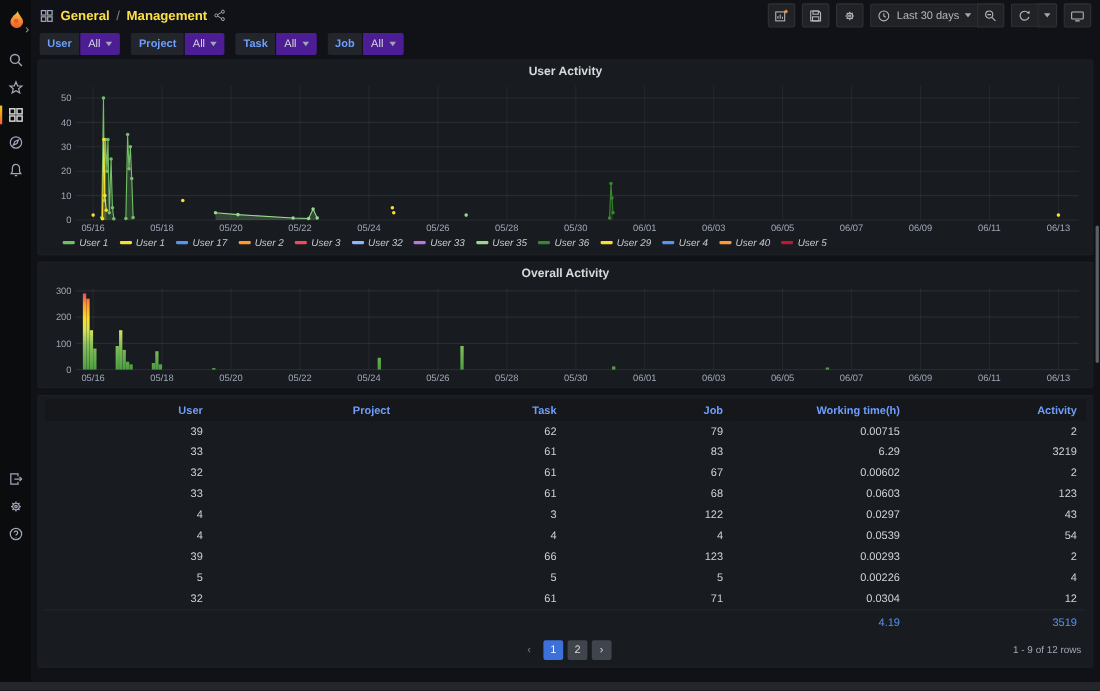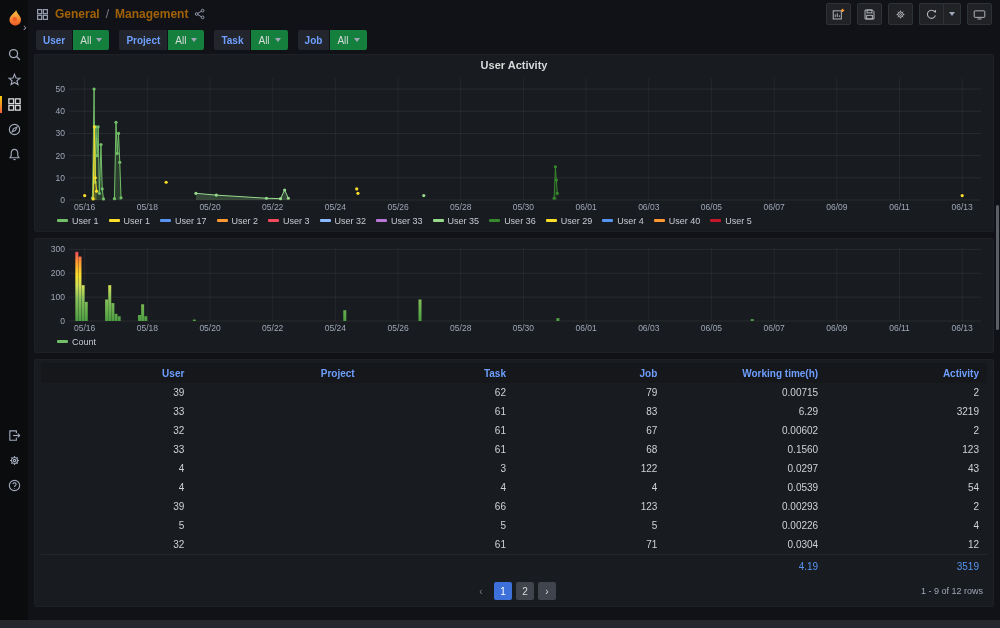--- a/index.html
+++ b/index.html
@@ -30,21 +30,21 @@
   .sidebar-bottom { margin-bottom:130px; display:flex; flex-direction:column; align-items:center; }
   .expand-chevron {
     position:absolute; left:23px; top:22px; z-index:3; color:#9fa7b8;
     font-size:11px; cursor:pointer; line-height:10px;
   }
   
   .main { position:absolute; left:28px; top:0; right:0; padding:0 6px; }
   .topnav { height:28px; display:flex; align-items:center; padding:0 2px; }
   .crumb { display:flex; align-items:center; gap:6px; }
   .crumb .glyph { color:#9fa7b8; display:flex; }
-  .crumb-txt { font-size:12px; font-weight:600; color:#a16207; cursor:pointer; }
+  .crumb-txt { font-size:12px; font-weight:600; color:#fde047; cursor:pointer; }
   .crumb-sep { color:#7b8087; font-size:12px; }
   .nav-spacer { flex:1; }
   .nav-right { display:flex; align-items:center; gap:6px; }
   .btn {
     height:22px; background:#202226; border:1px solid #2c3235; border-radius:2px;
     display:flex; align-items:center; justify-content:center; padding:0 5px;
     color:#b4b7bd; font-size:10px; gap:5px; cursor:pointer;
   }
   .btn svg { width:13px; height:13px; }
   .btn-group { display:flex; }
@@ -55,37 +55,37 @@
     border-top:4px solid #9fa7b8; display:inline-block;
   }
   
   .filters { height:24px; display:flex; align-items:center; gap:10px; padding:0 2px; margin-bottom:2px; }
   .var-group { display:flex; gap:1px; cursor:pointer; }
   .var-label {
     background:#22252b; color:#6e9fff; font-size:10px; font-weight:600;
     padding:0 7px; height:20px; display:flex; align-items:center; border-radius:2px 0 0 2px;
   }
   .var-value {
-    background:#15803d; color:#d8d9da; font-size:10px;
+    background:#4c1d95; color:#d8d9da; font-size:10px;
     padding:0 7px; height:20px; display:flex; align-items:center; gap:5px; border-radius:0 2px 2px 0;
   }
   
   .panel {
     background:#181b1f; border:1px solid #1d2025; border-radius:2px;
     margin-bottom:6px; padding:3px 6px; position:relative;
   }
   .panel-title {
     text-align:center; font-size:11px; font-weight:700; color:#d8d9da;
     height:15px; line-height:15px; cursor:pointer;
   }
   svg.chart { display:block; }
   svg.chart text.tick { fill:#9fa7b8; font-size:8.5px; font-family:"Liberation Sans",sans-serif; }
   .legend {
     display:flex; align-items:center; gap:10px; height:15px;
-    padding-left:16px; font-size:9px; color:#c7cbd1; overflow:hidden;
+    padding-left:16px; font-size:9px; color:#c7cbd1; overflow:hidden;font-style:italic;
   }
   .leg-item { display:flex; align-items:center; cursor:pointer; white-space:nowrap; }
   .leg-mark { display:inline-block; width:11px; height:3px; border-radius:1px; margin-right:4px; }
   
   table.wt { width:100%; border-collapse:collapse; table-layout:fixed; font-size:10px; }
   table.wt th {
     color:#6e9fff; font-weight:700; text-align:right; padding:0 8px 0 0;
     height:20px; background:#15171a; cursor:pointer; white-space:nowrap; overflow:hidden;
   }
   table.wt td {
@@ -240,20 +240,37 @@
             <circle cx="8" cy="8" r="1.2"></circle>
           <line x1="11.2" y1="8" x2="12.8" y2="8"></line>
             <line x1="10.26" y1="10.26" x2="11.39" y2="11.39"></line>
           <line x1="8" y1="11.2" x2="8" y2="12.8"></line>
             <line x1="5.74" y1="10.26" x2="4.61" y2="11.39"></line>
           <line x1="4.8" y1="8" x2="3.2" y2="8"></line>
             <line x1="5.74" y1="5.74" x2="4.61" y2="4.61"></line>
           <line x1="8" y1="4.8" x2="8" y2="3.2"></line>
             <line x1="10.26" y1="5.74" x2="11.39" y2="4.61"></line>
         </svg>
+      </div>
+      <div class="btn-group">
+        <div class="btn">
+          <svg viewBox="0 0 16 16" fill="none" stroke="currentColor" stroke-width="1.2">
+            <circle cx="8" cy="8" r="5.5"></circle>
+              <path d="M8 5 v3 l2 1.5"></path>
+          </svg>
+          <span>Last 30 days</span>
+          <span class="caret"></span>
+        </div>
+        <div class="btn">
+          <svg viewBox="0 0 16 16" fill="none" stroke="currentColor" stroke-width="1.2">
+            <circle cx="6.5" cy="6.5" r="4"></circle>
+              <line x1="9.5" y1="9.5" x2="13.5" y2="13.5"></line>
+            <line x1="4.5" y1="6.5" x2="8.5" y2="6.5"></line>
+          </svg>
+        </div>
       </div>
       <div class="btn-group">
         <div class="btn">
           <svg viewBox="0 0 16 16" fill="none" stroke="currentColor" stroke-width="1.3">
             <path d="M12.8 9 a5 5 0 1 1 -1 -4.5"></path>
               <polygon points="13.5,2.2 13.5,5.8 10.2,4.6" fill="currentColor" stroke="none"></polygon>
           </svg>
         </div>
         <div class="btn">
           <span class="caret"></span>
@@ -441,20 +458,21 @@
           <span>User 40</span>
         </span>
         <span class="leg-item">
           <span class="leg-mark" style="background: rgb(196, 22, 42);"></span>
           <span>User 5</span>
         </span>
       </div>
   </div>
 
   <div class="panel">
+    <div class="panel-title">Overall Activity</div>
     <svg class="chart" viewBox="0 0 946 92" width="946" height="92">
         <line x1="43.670103092783506" y1="5" x2="43.670103092783506" y2="79" stroke="rgba(255,255,255,0.05)"></line>
         <text x="43.670103092783506" y="89" text-anchor="middle" class="tick">05/16</text>
         <line x1="106.35051546391753" y1="5" x2="106.35051546391753" y2="79" stroke="rgba(255,255,255,0.05)"></line>
         <text x="106.35051546391753" y="89" text-anchor="middle" class="tick">05/18</text>
         <line x1="169.03092783505156" y1="5" x2="169.03092783505156" y2="79" stroke="rgba(255,255,255,0.05)"></line>
         <text x="169.03092783505156" y="89" text-anchor="middle" class="tick">05/20</text>
         <line x1="231.71134020618555" y1="5" x2="231.71134020618555" y2="79" stroke="rgba(255,255,255,0.05)"></line>
         <text x="231.71134020618555" y="89" text-anchor="middle" class="tick">05/22</text>
         <line x1="294.39175257731955" y1="5" x2="294.39175257731955" y2="79" stroke="rgba(255,255,255,0.05)"></line>
@@ -508,26 +526,20 @@
         <rect x="76.64432989690721" y="74.2258064516129" width="3" height="4.774193548387103" fill="url(#grad1)"></rect>
         <rect x="97.01546391752578" y="73.03225806451613" width="3" height="5.967741935483872" fill="url(#grad1)"></rect>
         <rect x="100.14948453608248" y="62.29032258064516" width="3" height="16.70967741935484" fill="url(#grad1)"></rect>
         <rect x="103.28350515463919" y="74.2258064516129" width="3" height="4.774193548387103" fill="url(#grad1)"></rect>
         <rect x="151.86082474226802" y="77.56774193548387" width="3" height="1.4322580645161338" fill="url(#grad1)"></rect>
         <rect x="302.29381443298973" y="68.25806451612902" width="3" height="10.741935483870975" fill="url(#grad1)"></rect>
         <rect x="377.51030927835046" y="57.516129032258064" width="3" height="21.483870967741936" fill="url(#grad1)"></rect>
         <rect x="515.4072164948453" y="76.13548387096775" width="3" height="2.8645161290322534" fill="url(#grad1)"></rect>
         <rect x="709.7164948453608" y="77.09032258064516" width="3" height="1.9096774193548356" fill="url(#grad1)"></rect>
       </svg>
-    <div class="legend">
-        <span class="leg-item">
-          <span class="leg-mark" style="background: rgb(115, 191, 105);"></span>
-          <span>Count</span>
-        </span>
-      </div>
   </div>
 
   <div class="panel">
     <table class="wt">
       <colgroup>
         <col style="width:16%">
           <col style="width:18%">
           <col style="width:16%">
         <col style="width:16%">
           <col style="width:17%">
@@ -566,21 +578,21 @@
             <td>61</td>
             <td>67</td>
             <td>0.00602</td>
             <td>2</td>
           </tr>
           <tr>
             <td>33</td>
             <td></td>
             <td>61</td>
             <td>68</td>
-            <td>0.1560</td>
+            <td>0.0603</td>
             <td>123</td>
           </tr>
           <tr>
             <td>4</td>
             <td></td>
             <td>3</td>
             <td>122</td>
             <td>0.0297</td>
             <td>43</td>
           </tr>

